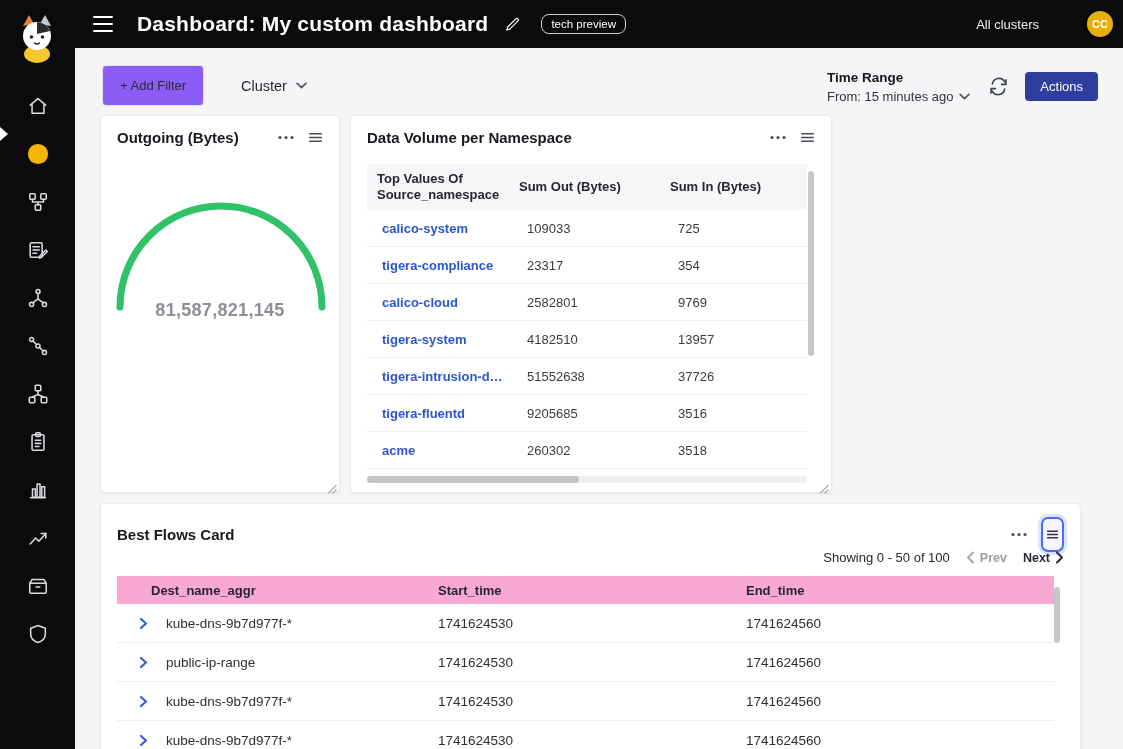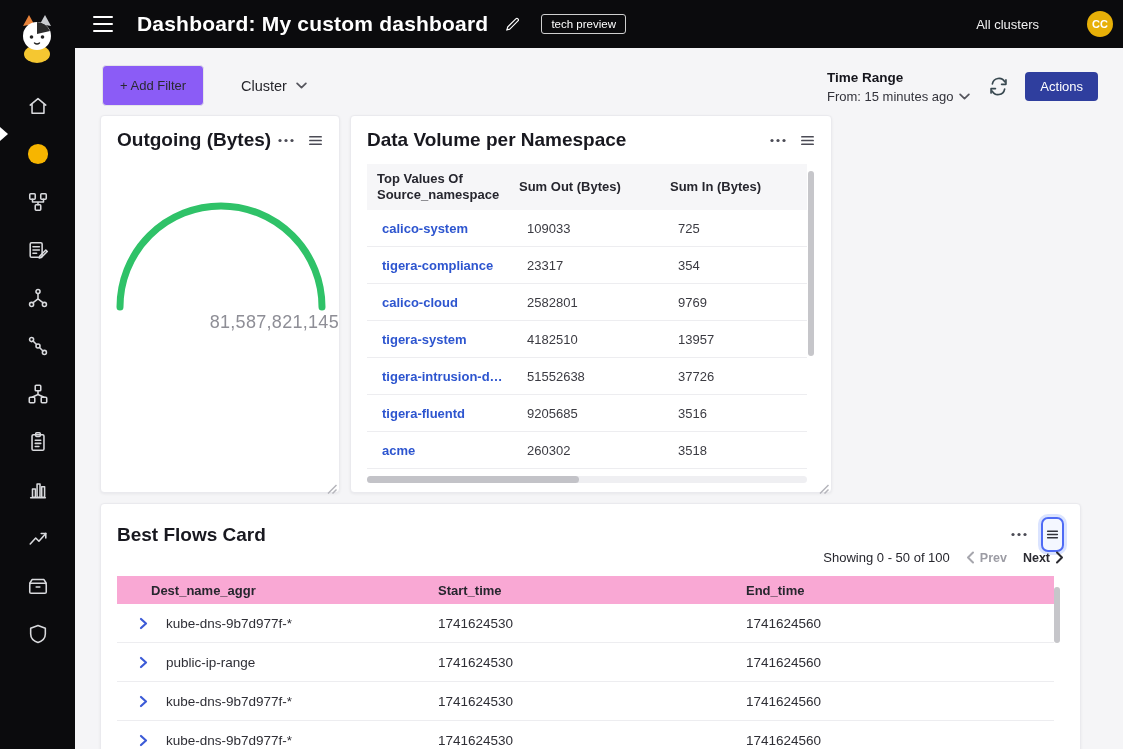--- a/index.html
+++ b/index.html
@@ -17,21 +17,21 @@
   .nav-btn svg { width:22px; height:22px; stroke:#d9dadd; fill:none; stroke-width:1.7; stroke-linecap:round; stroke-linejoin:round; }
   .nav-btn.active svg { stroke:none; }
 
   
   .topbar { position:absolute; left:75px; top:0; width:1048px; height:48px; background:#0b0b0d; display:flex; align-items:center; z-index:4; }
   .hamburger { margin-left:18px; width:22px; height:16px; display:flex; flex-direction:column; justify-content:space-between; }
   .hamburger span { display:block; width:20px; height:2.4px; background:#fff; border-radius:1px; }
   .page-title { margin-left:22px; font-size:21px; font-weight:700; color:#fff; letter-spacing:.2px; white-space:nowrap; }
   .edit-btn { margin-left:16px; display:flex; align-items:center; }
   .edit-btn svg { width:17px; height:17px; stroke:#fff; fill:none; stroke-width:1.6; stroke-linejoin:round; }
-  .badge { margin-left:20px; font-size:11.5px; color:#fff; border:1px solid #cfcfcf; border-radius:3px; padding:3px 9px; white-space:nowrap; }
+  .badge { margin-left:20px; font-size:11.5px; color:#fff; border:1px solid #cfcfcf; border-radius:8px; padding:3px 9px; white-space:nowrap; }
   .top-spacer { flex:1; }
   .clusters-btn { font-size:13px; color:#f2f2f2;margin-left:23px; }
   .avatar { margin-left:48px; margin-right:10px; width:26px; height:26px; border-radius:50%; background:#e7b008;
     color:#fff; font-size:11px; font-weight:700; display:flex; align-items:center; justify-content:center; }
 
   
   .main { position:absolute; left:75px; top:48px; width:1048px; height:701px; background:#f5f5f7; overflow:hidden; }
 
   
   .btn-add-filter { position:absolute; left:27px; top:17px; height:41px; padding:0 17px; background:#8b5cf6;
@@ -46,30 +46,30 @@
   .btn-refresh svg { width:21px; height:21px; stroke:#37474f; fill:none; stroke-width:1.9; stroke-linecap:round; stroke-linejoin:round; }
   .btn-actions { position:absolute; right:25px; top:24px; height:29px; padding:4px 15px; background:#2f3e9e; color:#fff;
     font-size:13px; border-radius:4px; display:flex; align-items:center; }
 
   
   .card { position:absolute; background:#fff; border:1px solid #eaeaee; border-radius:4px; box-shadow:0 1px 3px rgba(20,20,40,.06); }
   #card-outgoing { left:25px; top:67px; width:240px; height:378px; }
   #card-namespace { left:275px; top:67px; width:482px; height:378px; }
   #card-flows { left:25px; top:455px; width:981px; height:330px; }
   .card-head { display:flex; align-items:center; padding:13px 16px 6px; }
-  .card-title { font-size:19px; font-weight:700; color:#18181f; }
+  .card-title { font-size:15px; font-weight:700; color:#18181f; }
   .card-icons { margin-left:auto; display:flex; align-items:center; gap:13px; }
   .icon-btn { display:flex; align-items:center; justify-content:center; color:#4b4b55; }
   .icon-btn svg { display:block; }
   .handle-box { width:23px; height:35px; border:2px solid #4f6bf5; border-radius:7px; background:#f4f7ff;
     box-shadow:0 0 0 3px #dbe4ff; display:flex; align-items:center; justify-content:center; }
 
   
   .gauge-svg { position:absolute; left:10px; top:78px; }
-  .gauge-value { position:absolute; top:196px; left:0; width:100%; text-align:right; font-size:18px; font-weight:400;
+  .gauge-value { position:absolute; top:184px; left:0; width:100%; text-align:center; font-size:18px; font-weight:700;
     color:#8e8e96; letter-spacing:.3px; }
 
   
   .ns-table { position:absolute; left:16px; top:48px; width:440px; font-size:13px; }
   .ns-hrow, .ns-row { display:grid; grid-template-columns:150px 151px 139px; }
   .ns-hrow { background:#f6f6f8; }
   .ns-hcell { font-weight:700; color:#26262e; padding:7px 6px 7px 10px; line-height:16px; display:flex; align-items:center; }
   .ns-hcell.h2, .ns-hcell.h3 { padding-left:2px; }
   .ns-row { height:37px; border-bottom:1px solid #ededf0; align-items:center; }
   .ns-link { color:#2d55cf; font-weight:600; padding-left:15px; text-decoration:none; white-space:nowrap; overflow:hidden; cursor:pointer; }

